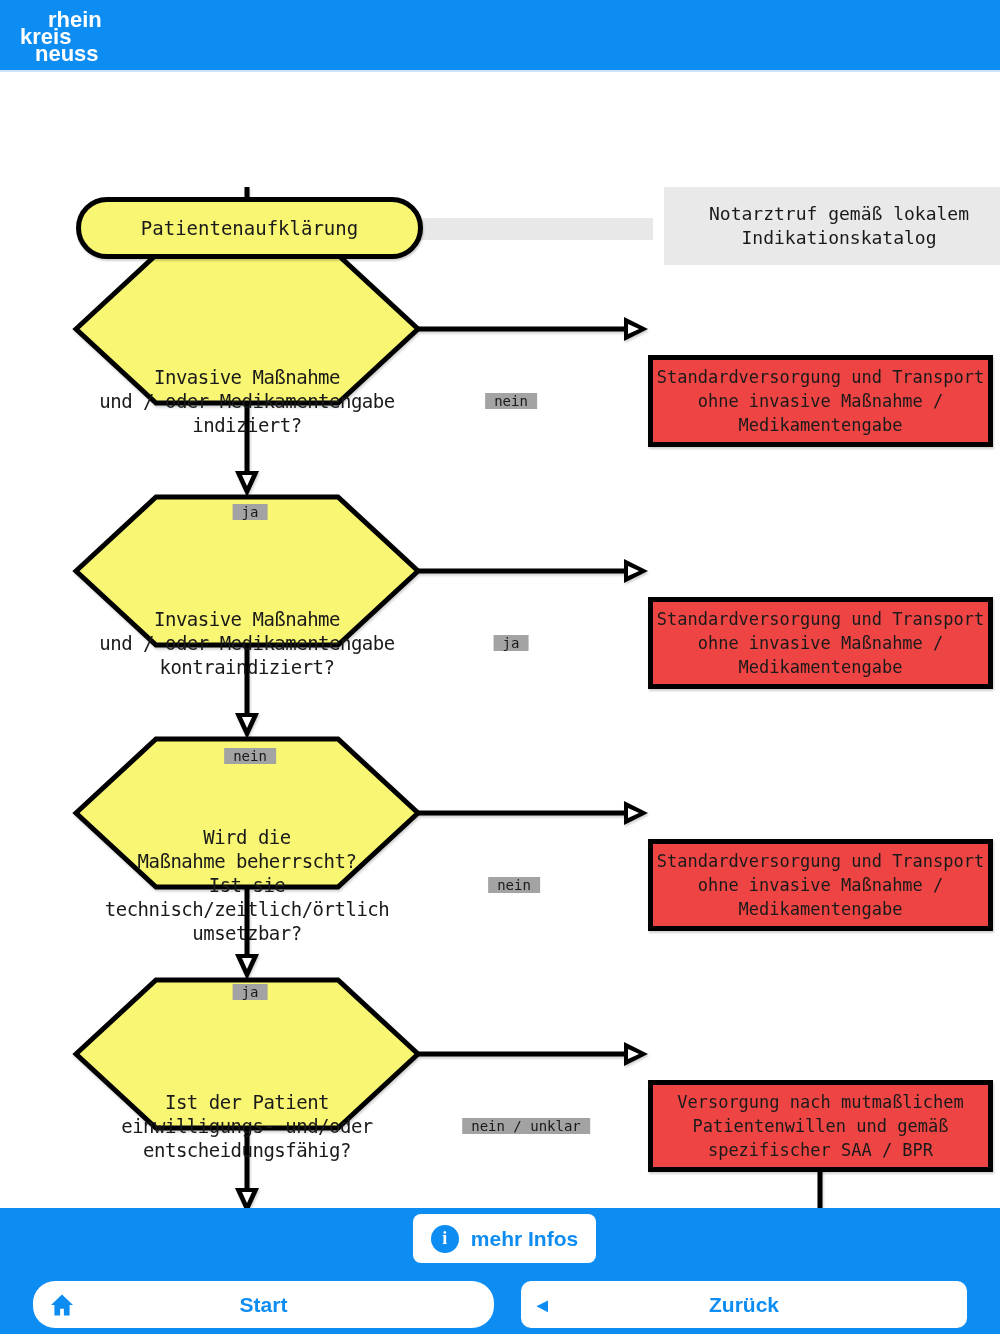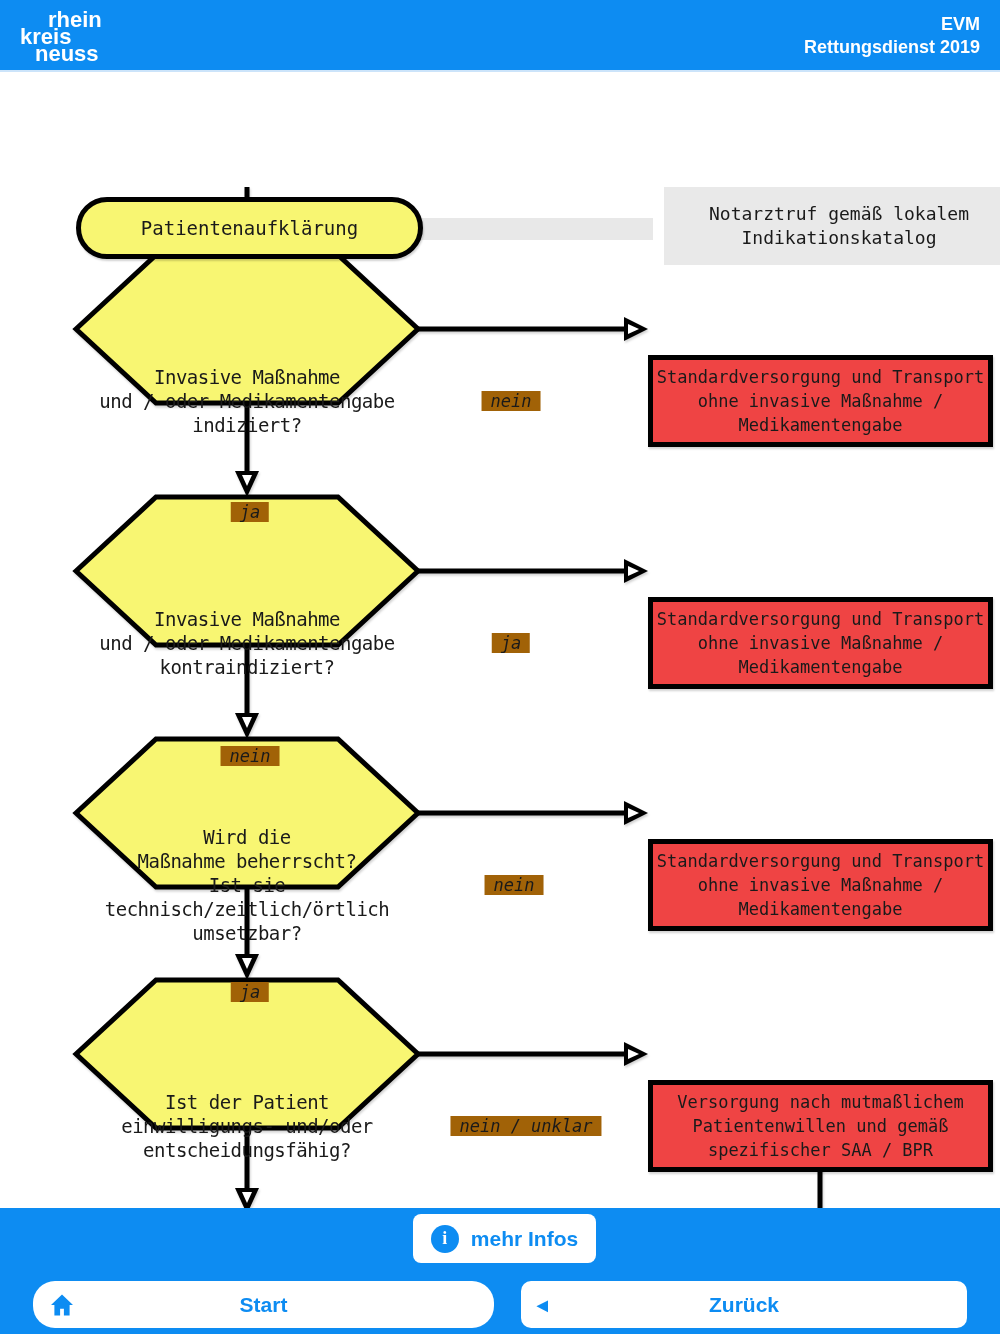--- a/index.html
+++ b/index.html
@@ -61,21 +61,21 @@
   }
   .result-box {
     position:absolute; left:620px; width:345px; height:92px;
     background:#ef4444; border:5px solid #000; box-sizing:border-box; z-index:2;
     display:flex; align-items:center; justify-content:center; text-align:center;
     font-size:17px; line-height:24px; white-space:pre-line;
     box-shadow:1px 2px 2px rgba(0,0,0,0.18);
   }
   .edge-label {
     position:absolute; transform:translate(-50%,-50%);
-    background:#a16207; padding:0 9px; font-size:17px; z-index:3; white-space:nowrap;font-style:italic;
+    background:#a3a3a3; padding:0 9px; font-size:14px; z-index:3; white-space:nowrap;
   }
 
   
   .footer {
     position:absolute; left:0; top:1208px; width:1000px; height:126px;
     background:#0d8cf2; z-index:30;
     font-family:"Liberation Sans", sans-serif;
   }
   .btn {
     position:absolute; background:#fff; color:#0d8cf2;
@@ -98,24 +98,20 @@
 </head>
 <body>
 
 <div class="screen">
 
   <div class="header">
     <div class="logo">
       <div class="l1">rhein</div>
       <div class="l2">kreis</div>
       <div class="l3">neuss</div>
-    </div>
-    <div class="header-title">
-      <div>EVM</div>
-      <div>Rettungsdienst 2019</div>
     </div>
   </div>
 
   <div class="canvas">
 
     <svg class="flow" width="1000" height="1136" viewBox="0 72 1000 1136" xmlns="http://www.w3.org/2000/svg">
 
       <g stroke="#000" stroke-width="5">
         <line x1="219" y1="187" x2="219" y2="232"></line>
         <line x1="219" y1="403" x2="219" y2="472"></line>

